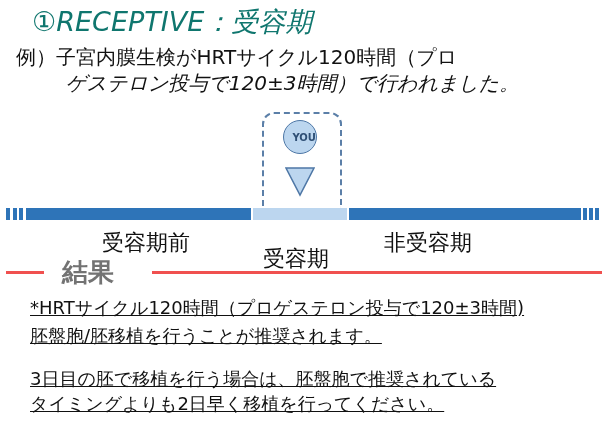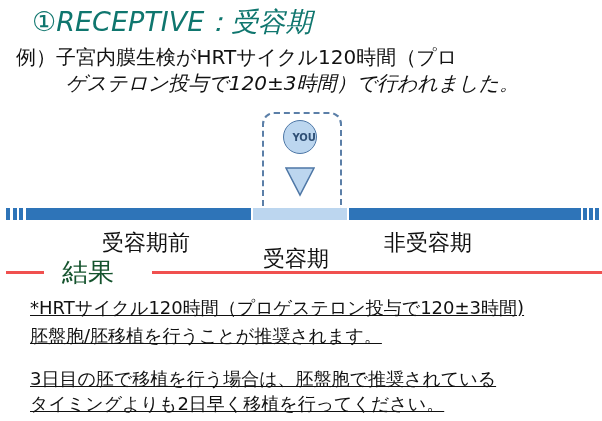--- a/index.html
+++ b/index.html
@@ -15,21 +15,21 @@
                 background:#bcd6ef; border:1.5px solid #4e77a6; box-sizing:border-box;
                 display:flex; align-items:center; justify-content:flex-end;
                 font-size:10px; font-weight:bold; color:#2f4f75; }
   #you-arrow { left:285px; top:167px; }
   #bar { left:0; top:208px; width:602px; height:12px; }
   .seg { position:absolute; top:0; height:12px; background:#2e74b8; }
   .seg.light { background:#bcd6ef; }
   .phase { position:absolute; top:230px; font-size:22px; line-height:26px; }
   #result-line-left { left:6px; top:271px; width:38px; height:3px; background:#f0504f; }
   #result-line-right { left:152px; top:271px; width:450px; height:3px; background:#f0504f; }
-  #result-title { left:62px; top:256px; font-size:26px; line-height:32px; color:#14532d; font-weight:normal; }
+  #result-title { left:62px; top:256px; font-size:26px; line-height:32px; color:#737373; font-weight:bold; }
   .body-line { position:absolute; left:30px; font-size:18px; line-height:28px;text-decoration:underline; }
 </style>
 </head>
 <body>
 
 <div class="abs" id="title">①RECEPTIVE：受容期</div>
 <div class="abs" id="ex1">例）子宮内膜生検がHRTサイクル120時間（プロ</div>
 <div class="abs" id="ex2">ゲステロン投与で120±3時間）で行われました。</div>
 
 <div class="abs" id="dash-box"></div>

